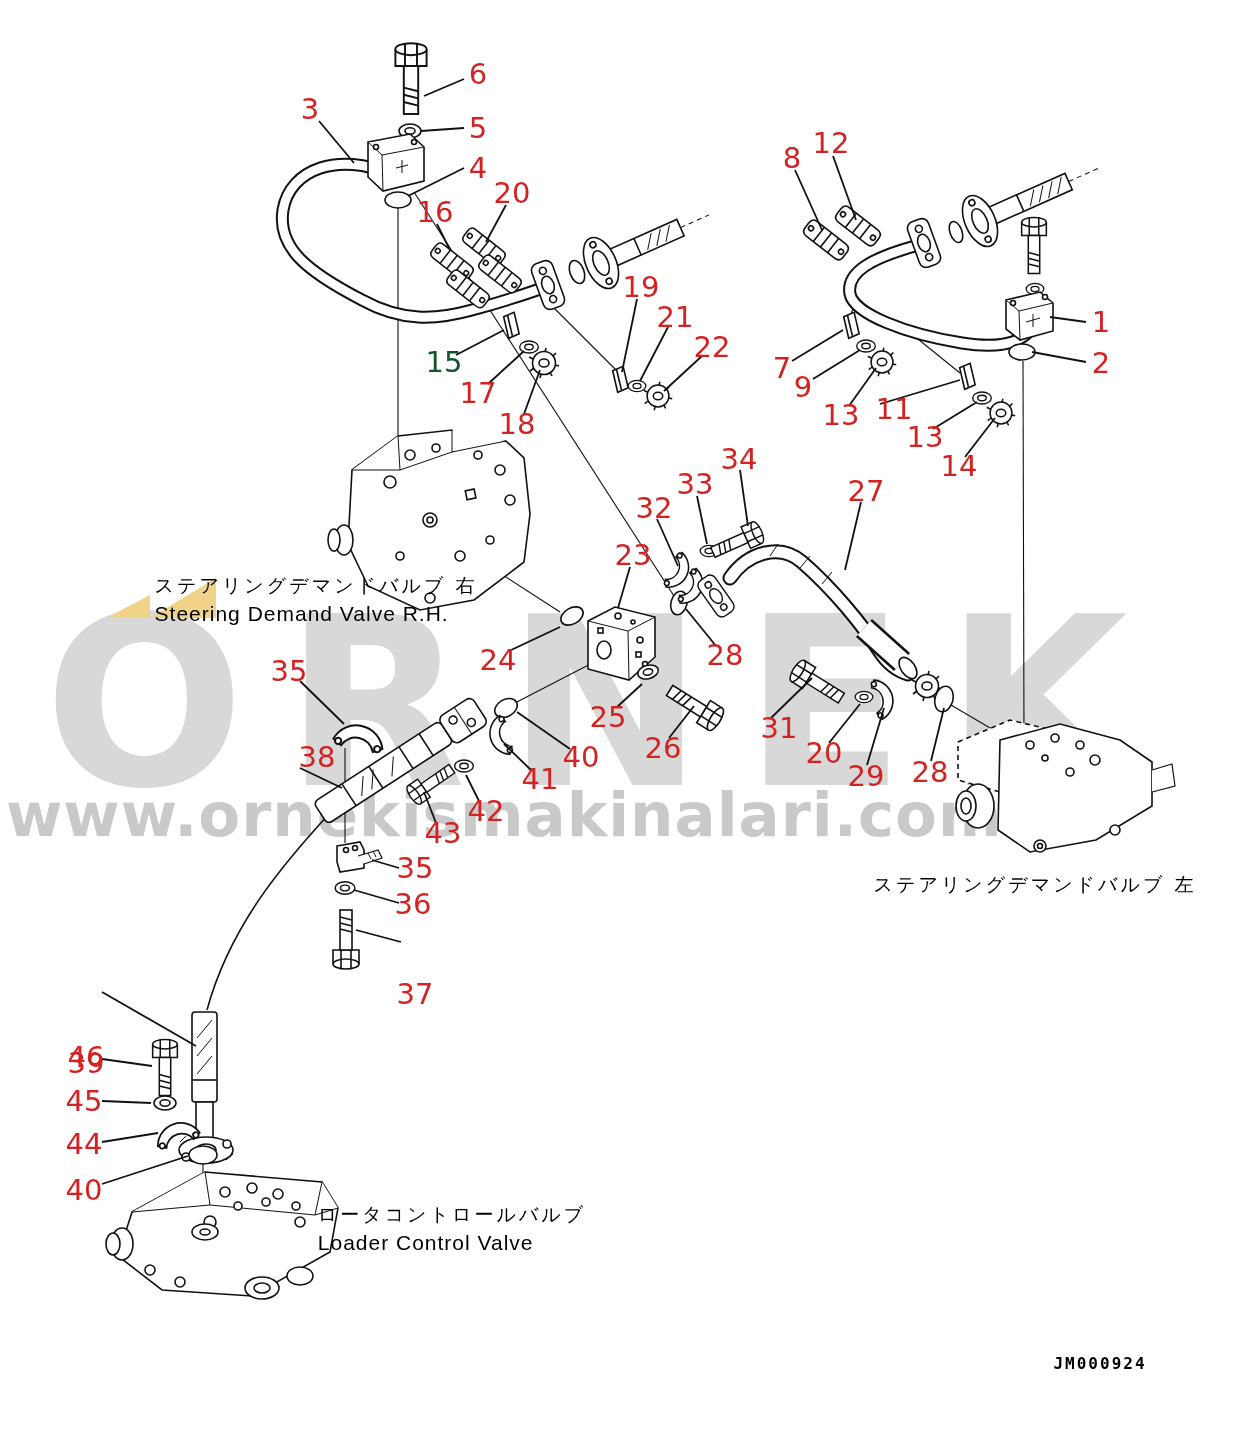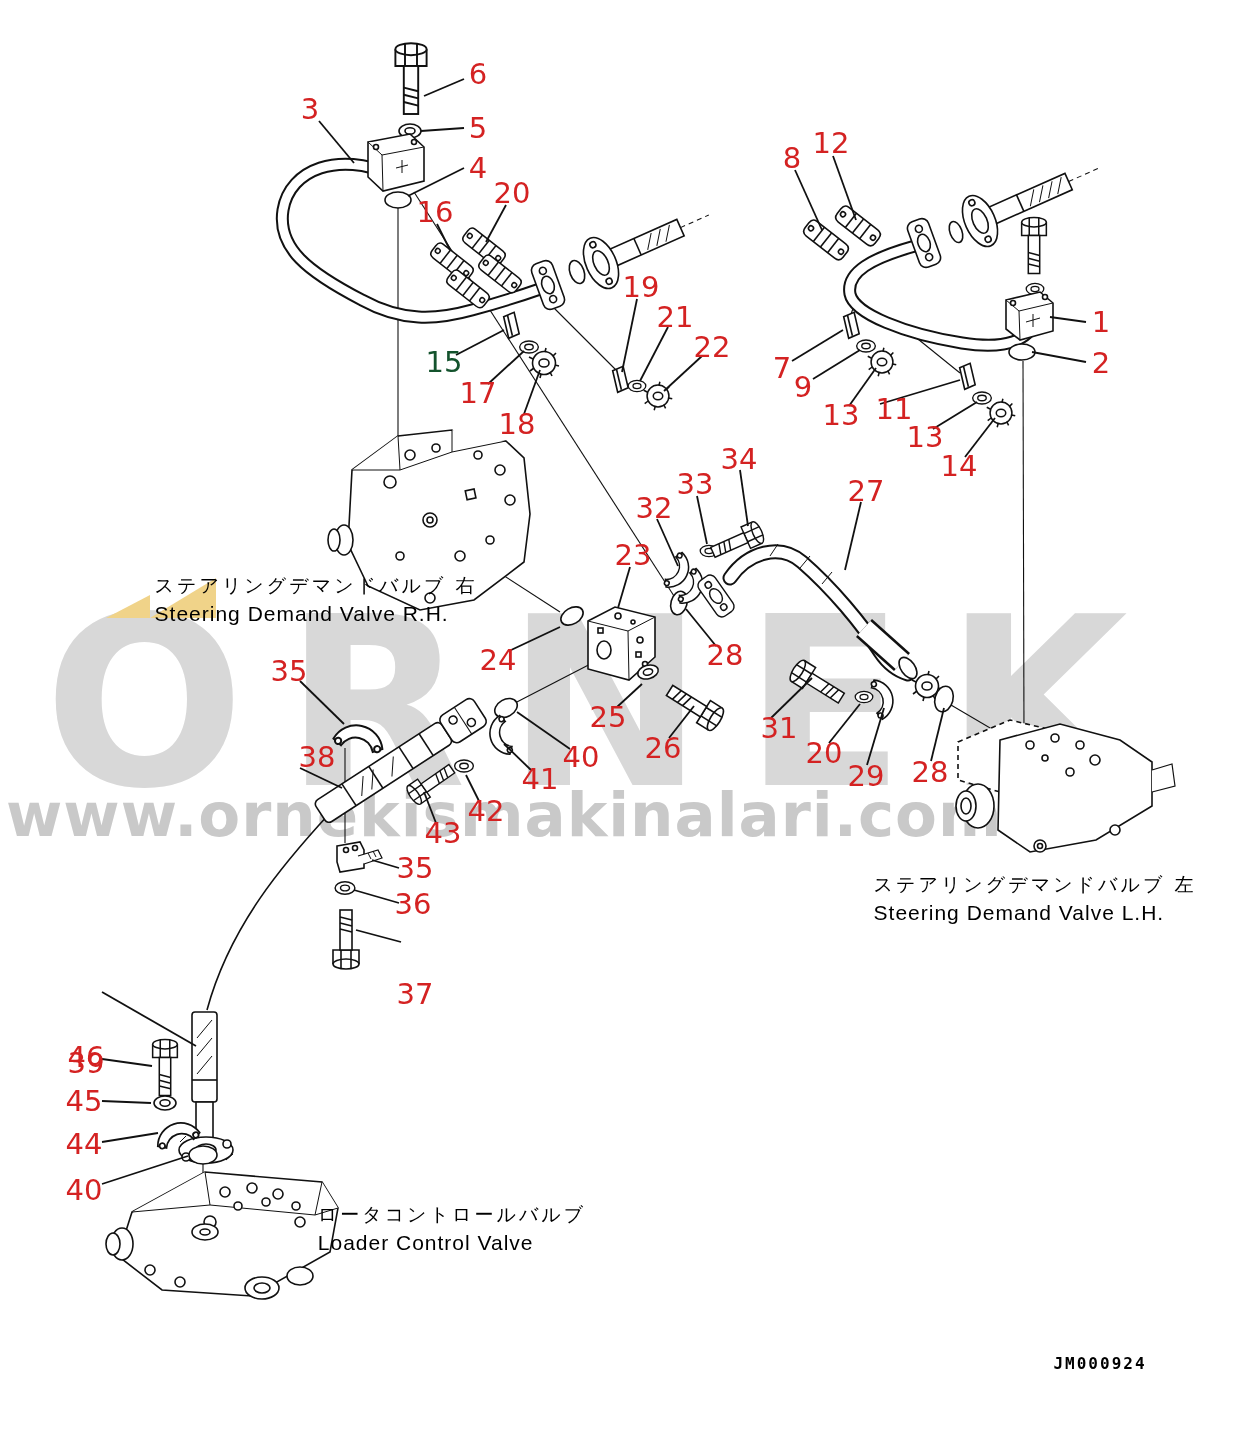--- a/index.html
+++ b/index.html
@@ -387,21 +387,20 @@
       <line x1="102" y1="1184" x2="188" y2="1156"></line>
     </g>
   </svg>
 
   <div class="dlabel" style="left:316px;top:573px;">
     <span class="jp">ステアリングデマンドバルブ  右</span>
     <span class="en">Steering Demand Valve R.H.</span>
   </div>
   <div class="dlabel" style="left:1035px;top:872px;">
     <span class="jp">ステアリングデマンドバルブ  左</span>
-    <span class="en">Steering Demand Valve L.H.</span>
   </div>
   <div class="dlabel" style="left:452px;top:1202px;">
     <span class="jp">ロータコントロールバルブ</span>
     <span class="en">Loader Control Valve</span>
   </div>
 
   <div class="drawno" style="left:1100px;top:1363px;">JM000924</div>
 
   <div id="callout-layer">
       <div class="callout" style="left: 1101px; top: 322px; color: rgb(212, 34, 34);">1</div>

